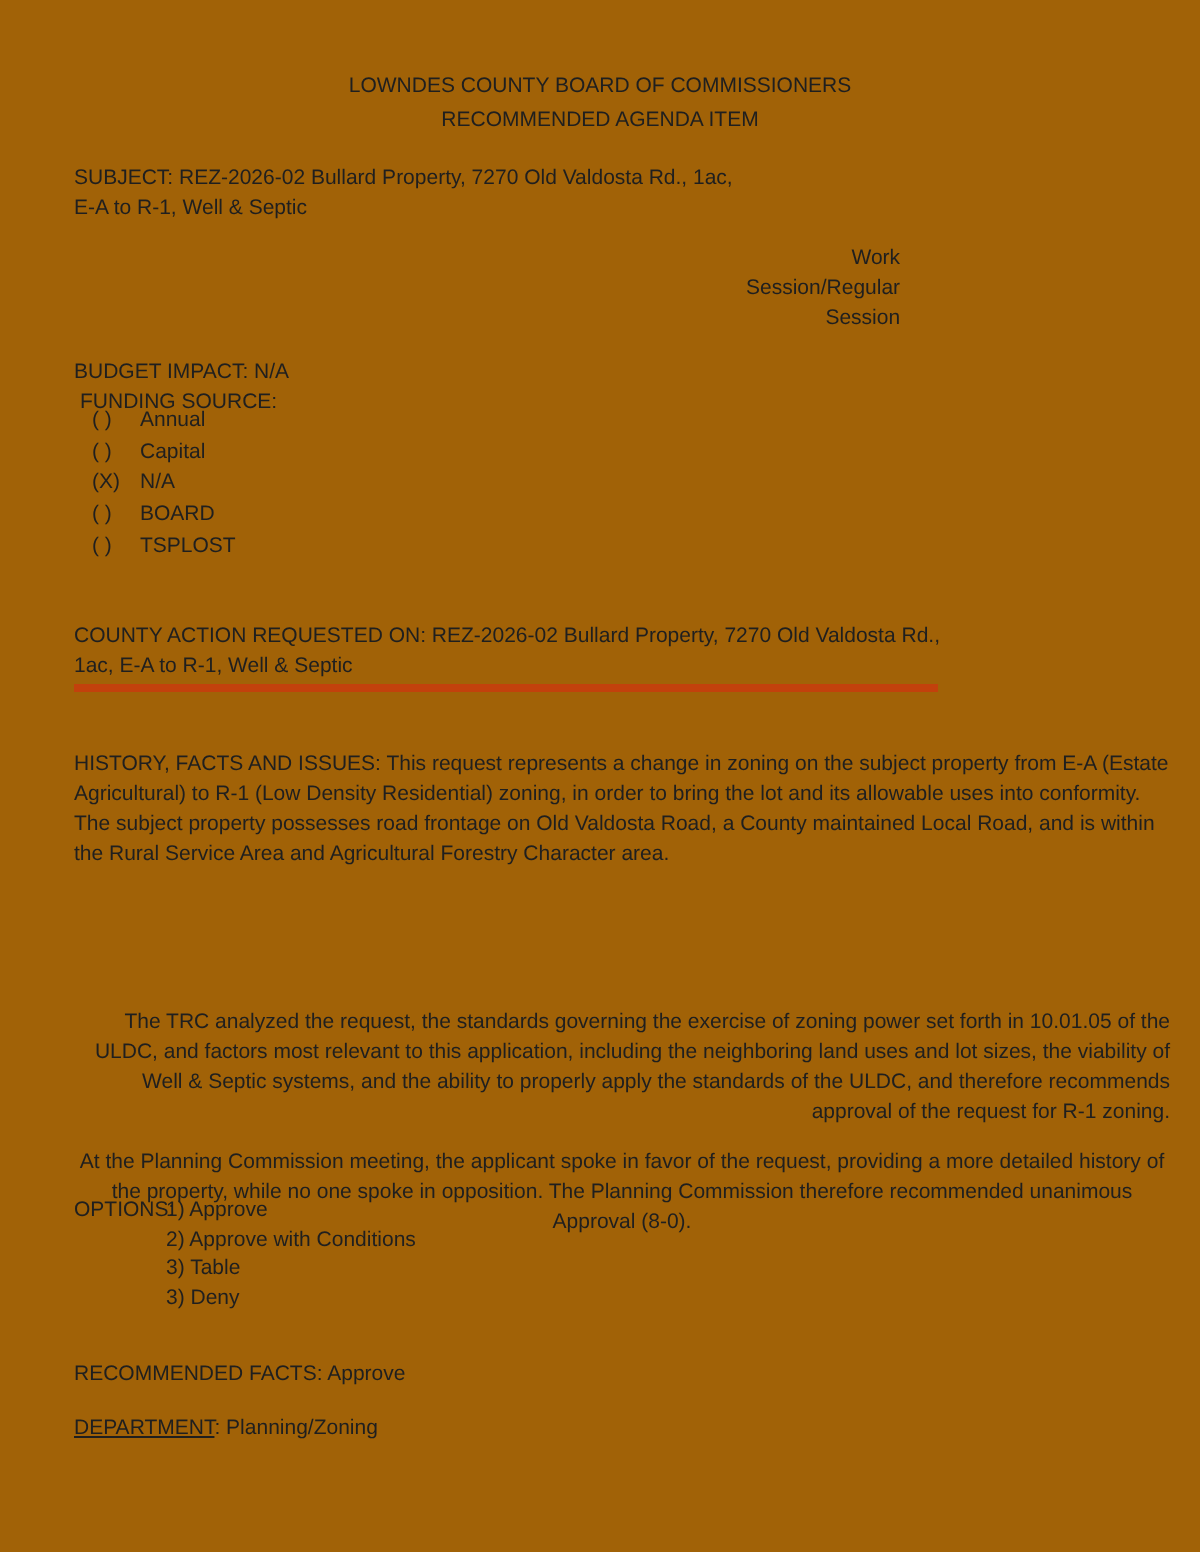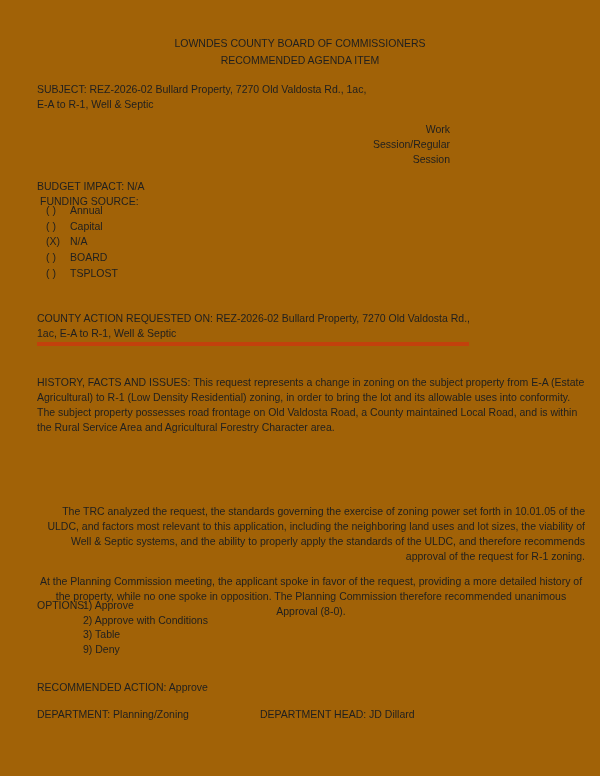--- a/index.html
+++ b/index.html
@@ -30,21 +30,21 @@
   .p1 { top: 327px; }
   .p2 { top: 399px; }
   .p3 { top: 456px; text-align: right; }
   .p4 { top: 526px; text-align: center; }
   .options-block { left: 37px; top: 598px; line-height: 14.5px; }
   .options-row { display: flex; }
   .options-label { width: 46px; flex: 0 0 46px; }
   .recommended-line { left: 37px; top: 680px; }
   .dept-row { left: 37px; top: 707px; width: 540px; }
   .dept-head-item { position: absolute; left: 223px; top: 0; }
-  .u { }
+  .u { text-decoration: underline; }
 </style>
 </head>
 <body>
 
 <div class="page">
 
   <div class="abs header-block center">
     <div>LOWNDES COUNTY BOARD OF COMMISSIONERS</div>
     <div>RECOMMENDED AGENDA ITEM</div>
   </div>
@@ -93,25 +93,24 @@
   <div class="abs para p3">The TRC analyzed the request, the standards governing the exercise of zoning power set forth in 10.01.05 of the ULDC, and factors most relevant to this application, including the neighboring land uses and lot sizes, the viability of Well &amp; Septic systems, and the ability to properly apply the standards of the ULDC, and therefore recommends approval of the request for R-1 zoning.</div>
   <div class="abs para p4">At the Planning Commission meeting, the applicant spoke in favor of the request, providing a more detailed history of the property, while no one spoke in opposition. The Planning Commission therefore recommended unanimous Approval (8-0).</div>
 
   <div class="abs options-block">
     <div class="options-row">
       <div class="options-label">OPTIONS:</div>
       <div>
         <div>1) Approve</div>
         <div>2) Approve with Conditions</div>
         <div>3) Table</div>
-        <div>9) Deny</div>
+        <div>3) Deny</div>
       </div>
     </div>
   </div>
 
-  <div class="abs recommended-line nowrap">RECOMMENDED ACTION: Approve</div>
+  <div class="abs recommended-line nowrap">RECOMMENDED FACTS: Approve</div>
 
   <div class="abs dept-row">
     <span><span class="u">DEPARTMENT</span><span>: Planning/Zoning</span></span>
-    <span class="dept-head-item"><span class="u">DEPARTMENT HEAD</span><span>: JD Dillard</span></span>
   </div>
 
 </div>
 
 </body></html>

